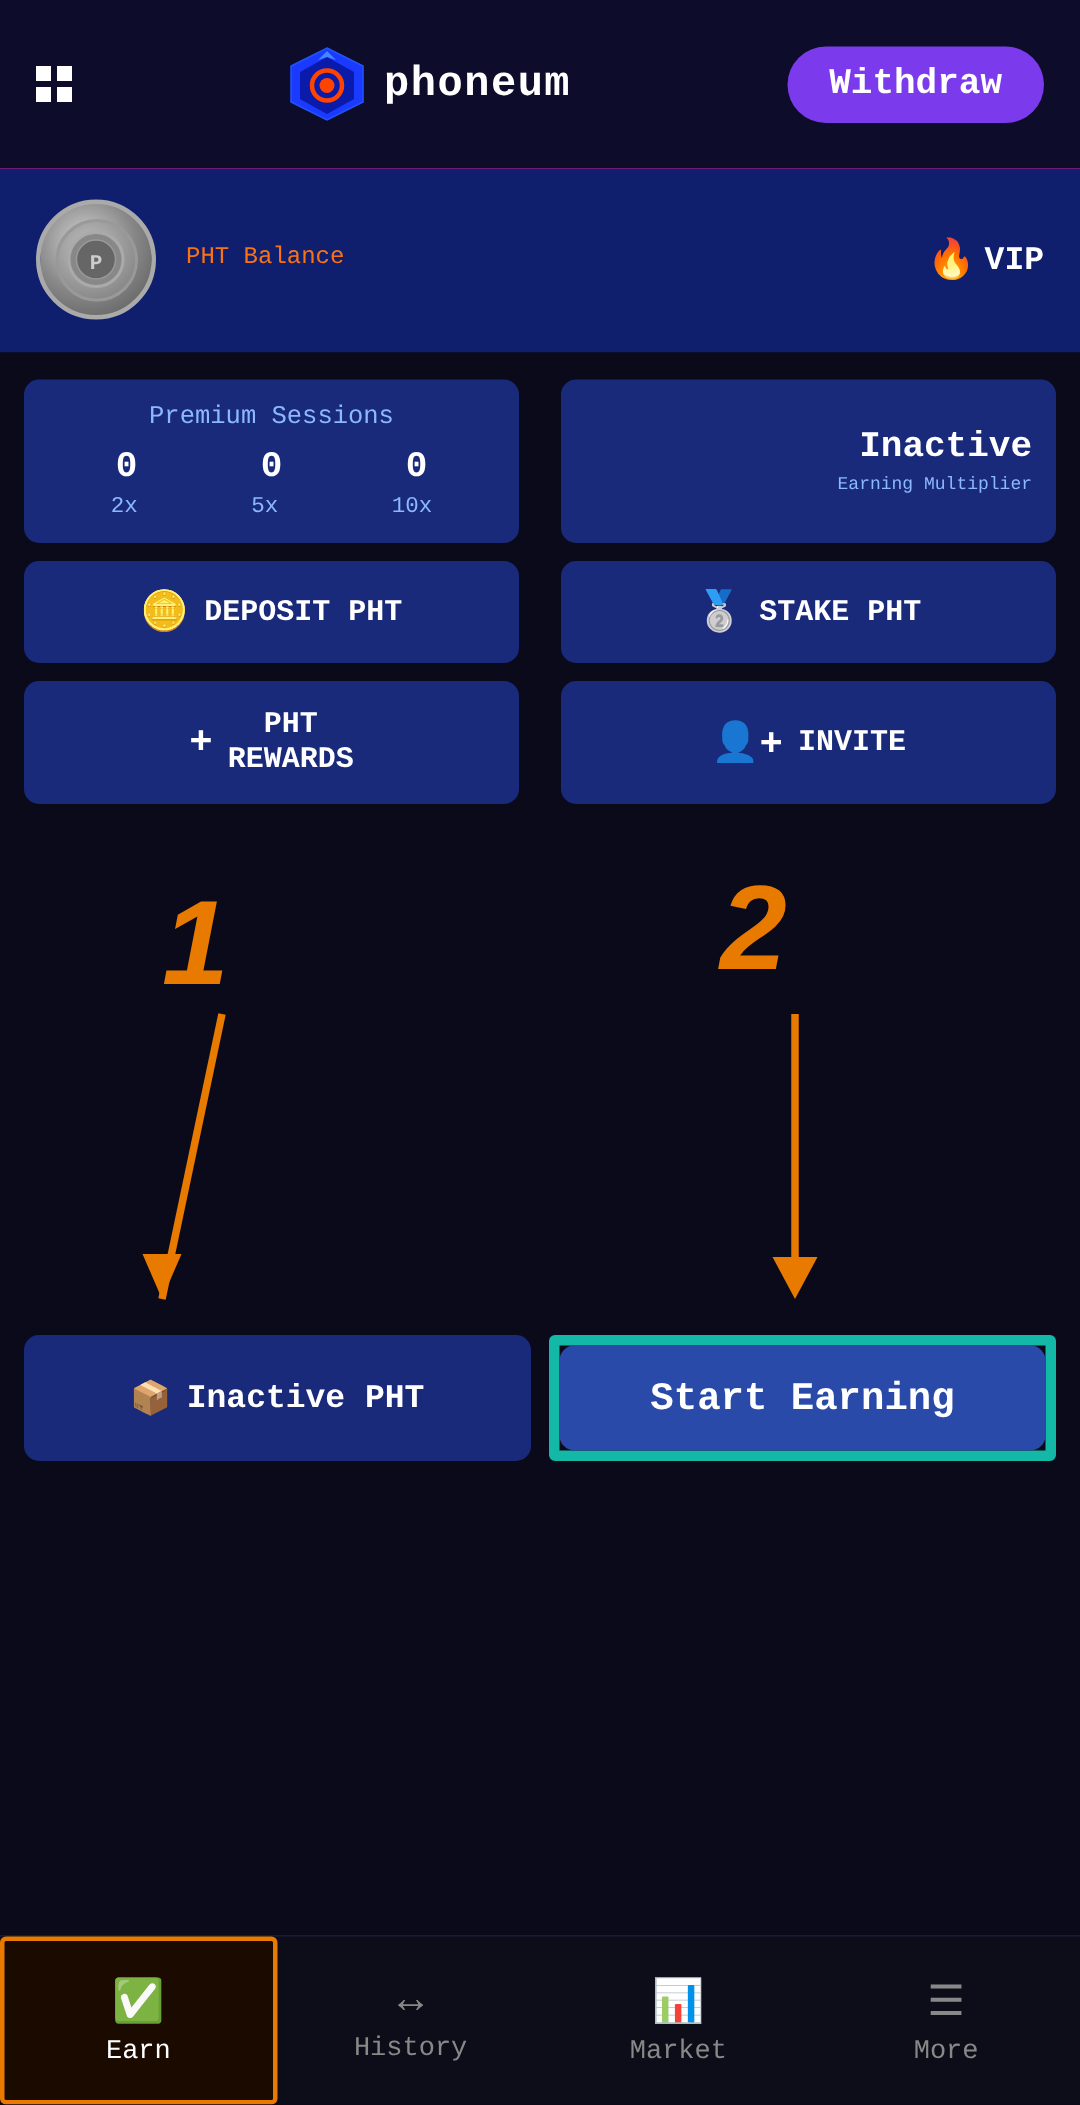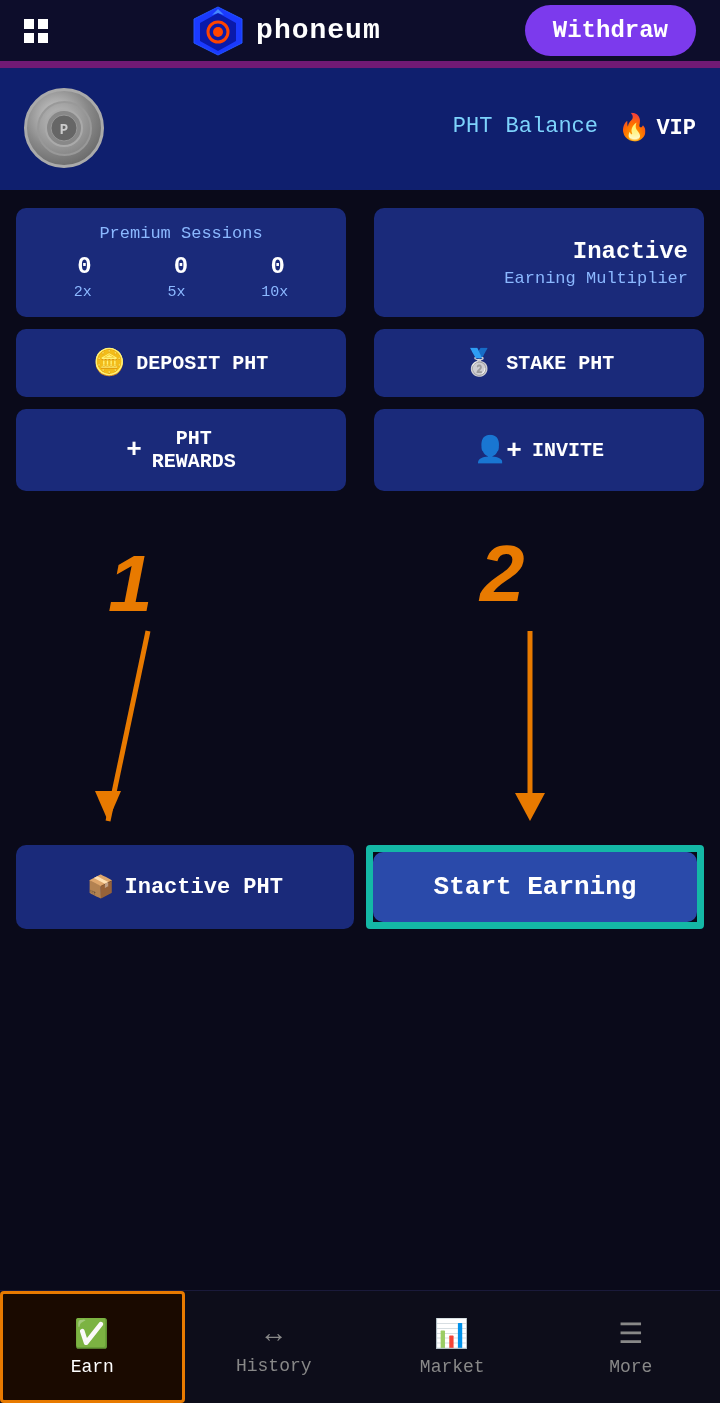--- a/index.html
+++ b/index.html
@@ -12,22 +12,22 @@
       position: relative;
     }
 
     
     .header {
       background: #0d0d2b;
       display: flex;
       align-items: center;
       justify-content: space-between;
       padding: 18px 24px;
-      height: 68px;
-      border-bottom: 7px solid #701a75;
+      height: 113px;
+      border-bottom: 1px solid #701a75;
     }
     .header-logo {
       display: flex;
       align-items: center;
       gap: 12px;
     }
     .logo-icon {
       width: 52px;
       height: 52px;
     }
@@ -88,24 +88,23 @@
       display: flex;
       align-items: center;
       justify-content: center;
       font-size: 22px;
       color: #444;
     }
     .balance-info {
       flex: 1;
     }
     .balance-label {
-      color: #7dd3fc;
-      font-size: 22px;
+      color: #f97316;
+      font-size: 16px;
       margin-bottom: 4px;
-      text-align: right;
     }
     .balance-amount {
       color: white;
       font-size: 48px;
       font-weight: bold;
       line-height: 1;
       margin-bottom: 4px;
     }
     .balance-usd {
       color: #4da6ff;
@@ -175,21 +174,21 @@
       padding: 16px;
     }
     .inactive-title {
       color: white;
       font-size: 24px;
       font-weight: bold;
       margin-bottom: 4px;
     }
     .inactive-sub {
       color: #8bb8ff;
-      font-size: 17px;
+      font-size: 12px;
     }
 
     
     .action-btn {
       background: #1a2a7a;
       border: none;
       border-radius: 10px;
       color: white;
       font-size: 20px;
       font-weight: bold;

